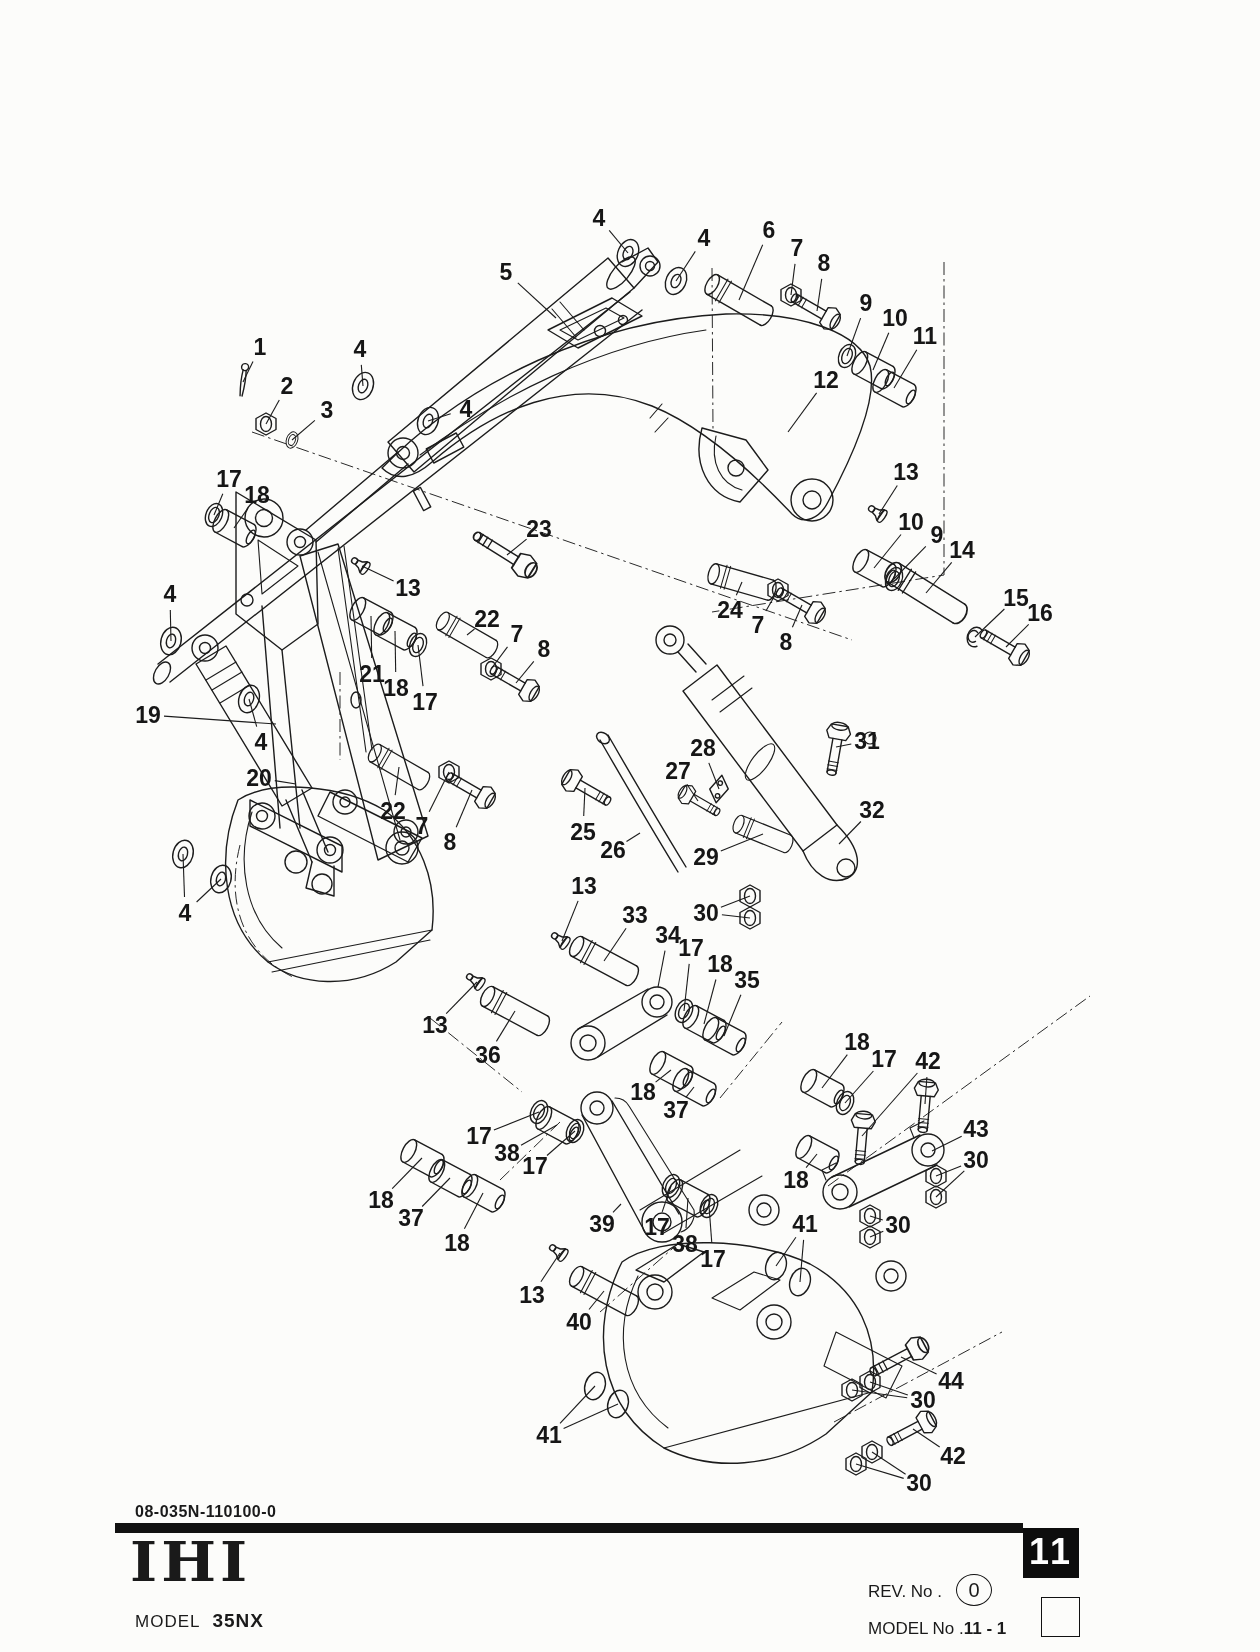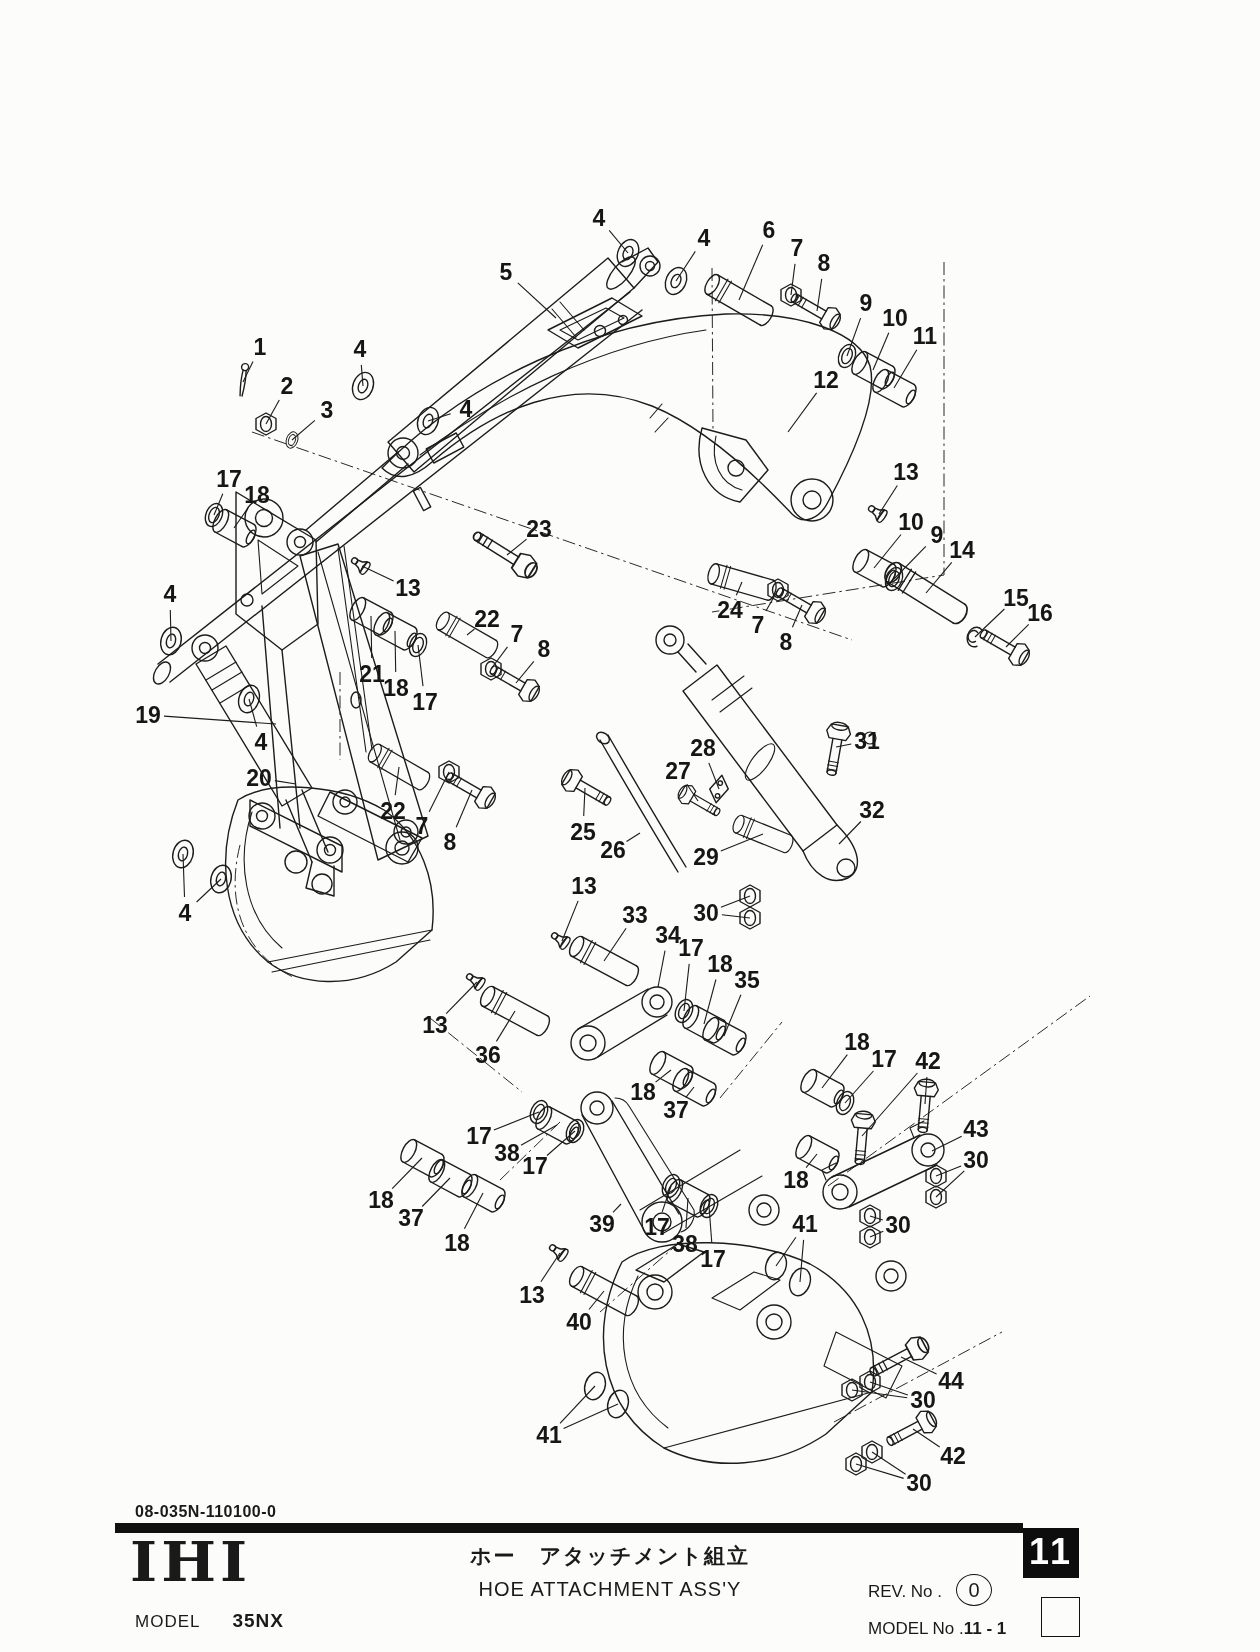--- a/index.html
+++ b/index.html
@@ -20,21 +20,21 @@
          color:#fff;font-size:36px;font-weight:bold;text-align:center;line-height:48px;
          font-family:"Liberation Sans",sans-serif;letter-spacing:3px;}
   .logo{position:absolute;left:130px;top:36px;font-family:"DejaVu Serif","Liberation Serif",serif;
         font-size:58px;font-weight:bold;letter-spacing:4px;transform:scaleY(.92);transform-origin:left top;}
   .jp{position:absolute;left:350px;top:47px;width:520px;text-align:center;font-size:21px;font-weight:600;letter-spacing:2px;}
   .en{position:absolute;left:350px;top:83px;width:520px;text-align:center;font-size:20px;letter-spacing:1px;}
   .rev{position:absolute;left:868px;top:79px;font-size:17px;}
   .rev .circ{display:inline-block;width:34px;height:30px;border:1.6px solid #111;border-radius:50%;
         text-align:center;line-height:30px;font-size:20px;margin-left:14px;}
   .model{position:absolute;left:135px;top:115px;font-size:17px;letter-spacing:1px;}
-  .model b{margin-left:32px;font-size:19px;letter-spacing:1px;}
+  .model b{margin-left:12px;font-size:19px;letter-spacing:1px;}
   .page-num{position:absolute;left:369px;top:125px;width:520px;font-size:18px;font-weight:600;letter-spacing:1px;margin-top:44px;}
   .sheet{position:absolute;left:868px;top:124px;font-size:17px;}
   .sheet b{font-weight:600;}
   .stampbox{position:absolute;left:1041px;top:102px;width:37px;height:38px;border:1.6px solid #111;background:#fcfcfa;}
 </style>
 </head>
 <body>
 
 <div class="page">
 
@@ -533,22 +533,20 @@
         <line x1="903.7" y1="1478.4" x2="856" y2="1464" class="leader"></line>
         <text x="919" y="1491" text-anchor="middle" class="callout-text">30</text>
       </g>
 </svg>
 
 <div class="titleblock">
   <div class="dwgno">08-035N-110100-0</div>
   <div class="bar"></div>
   <div class="tab11">11</div>
   <div class="logo">IHI</div>
-  <div class="jp">ホー　アタッチメント組立</div>
-  <div class="en">HOE ATTACHMENT ASS'Y</div>
   <div class="rev">
     <span>REV. No .</span><span class="circ">0</span>
   </div>
   <div class="model">
     <span>MODEL</span><b>35NX</b>
   </div>
   <div class="page-num">-168-</div>
   <div class="sheet">
     <span>MODEL  No .</span><b>11 - 1</b>
   </div>

